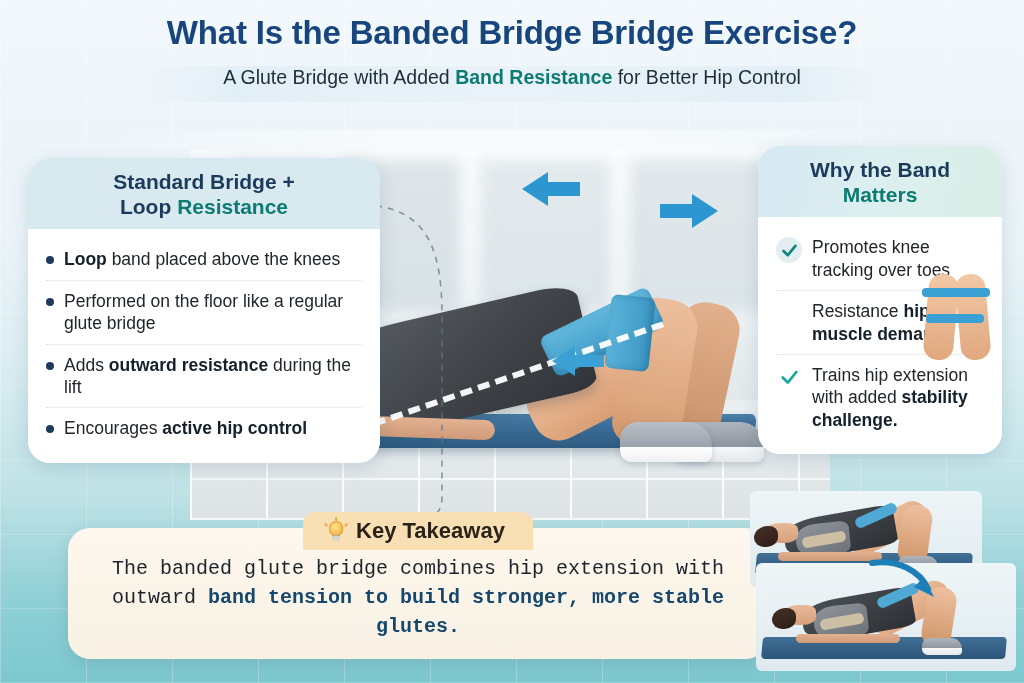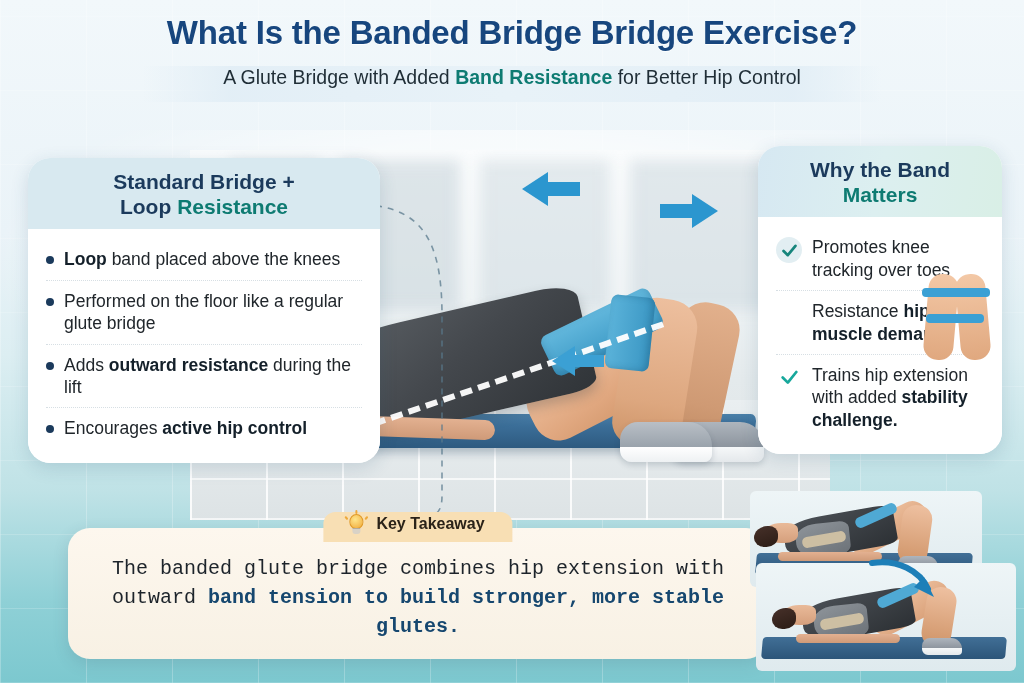--- a/index.html
+++ b/index.html
@@ -219,23 +219,23 @@
   #takeaway{
     position:absolute; left:68px; top:528px; width:700px; z-index:8;
     background:linear-gradient(180deg,#fdf7ee,#f8f1e4);
     border-radius:22px;
     box-shadow:0 5px 16px rgba(60,80,100,.16);
     padding:26px 22px 18px; text-align:center;
   }
   .tk-tab{
     position:absolute; left:50%; top:-16px; transform:translateX(-50%);
     background:#f8dfb4; border-radius:12px 12px 0 0;
-    padding:0 28px 6px 22px;
+    padding:6px 28px 6px 22px;
     display:flex; align-items:center; gap:9px;
-    font-size:16px; font-weight:bold; color:#2b2319;
+    font-size:22px; font-weight:bold; color:#2b2319;
     white-space:nowrap;
   }
   .bulb{ width:22px;height:24px; position:relative; flex:0 0 22px;}
   .bulb .glass{ position:absolute; left:4px; top:2px; width:14px;height:15px;
     background:radial-gradient(circle at 40% 35%, #ffe58a, #f0a93a);
     border-radius:50% 50% 45% 45%; border:1.6px solid #e09a28;}
   .bulb .base{ position:absolute; left:7px; top:16px; width:8px;height:6px;
     background:#d9d2c6; border-radius:0 0 3px 3px; border-top:1.5px solid #b5ab9b;}
   .bulb .ray{ position:absolute; background:#eda93c; width:2px;height:4px; border-radius:1px;}
   .tk-text{ font-size:20px; color:#1d242b; line-height:1.45;font-family:Liberation Mono, monospace;}

